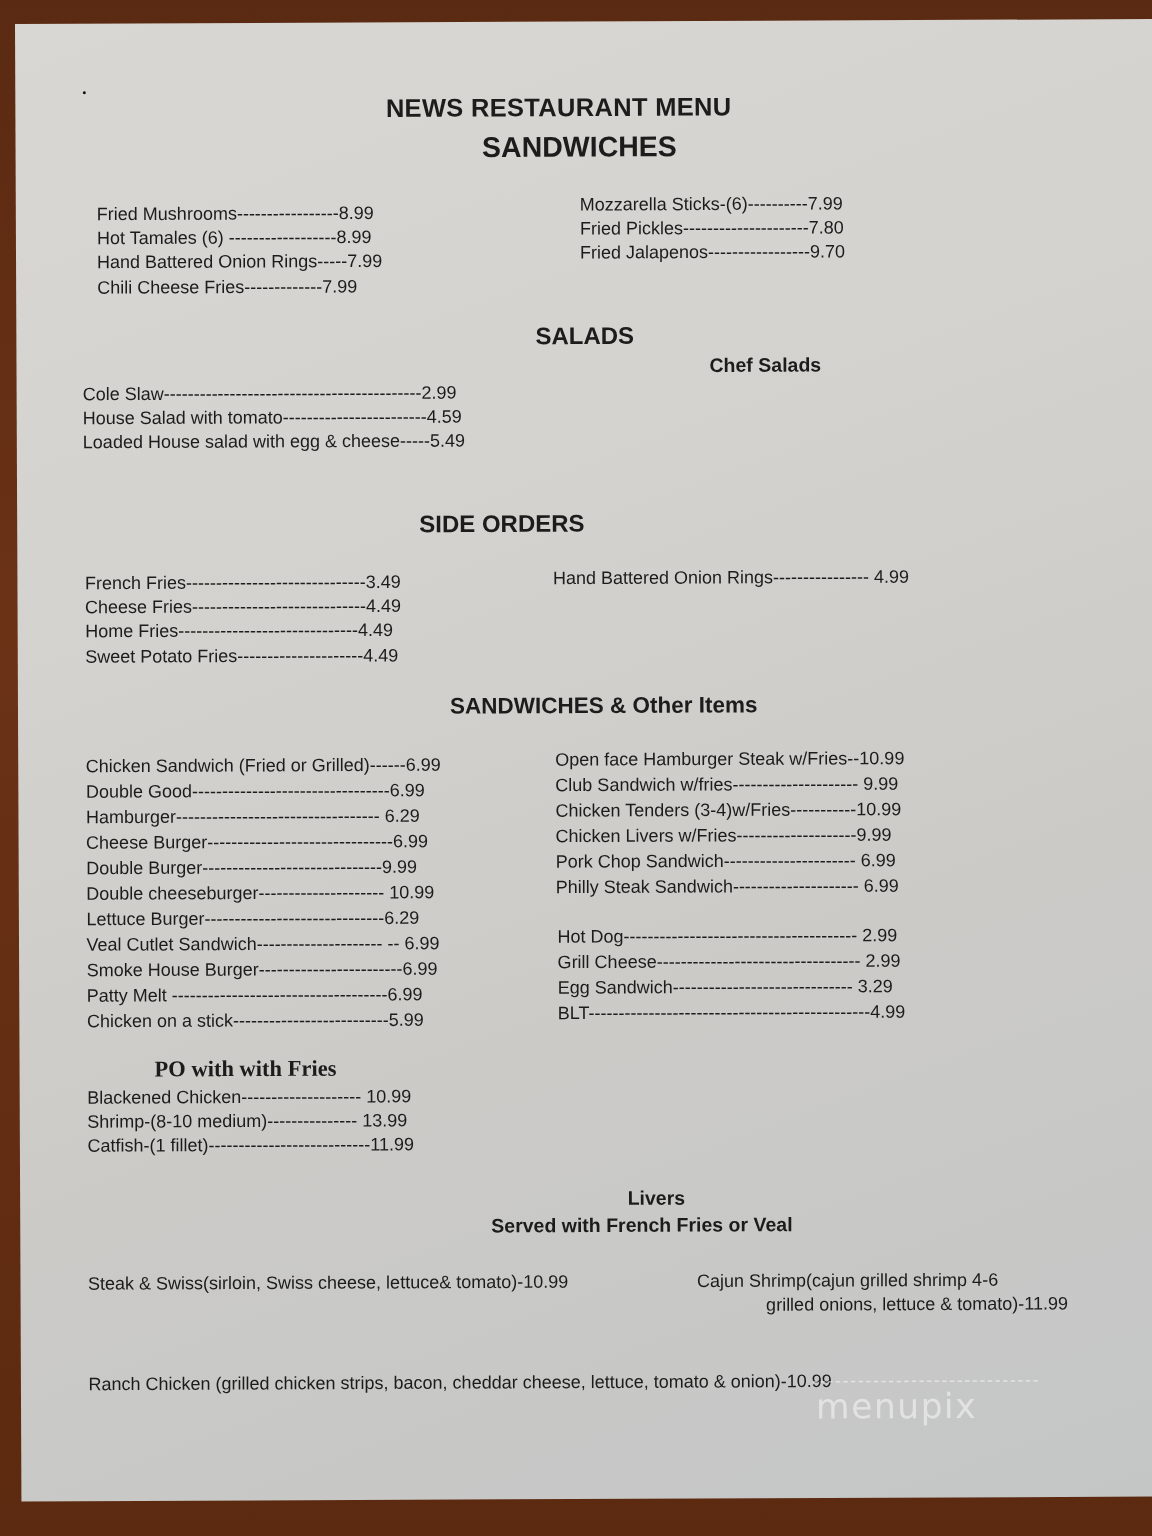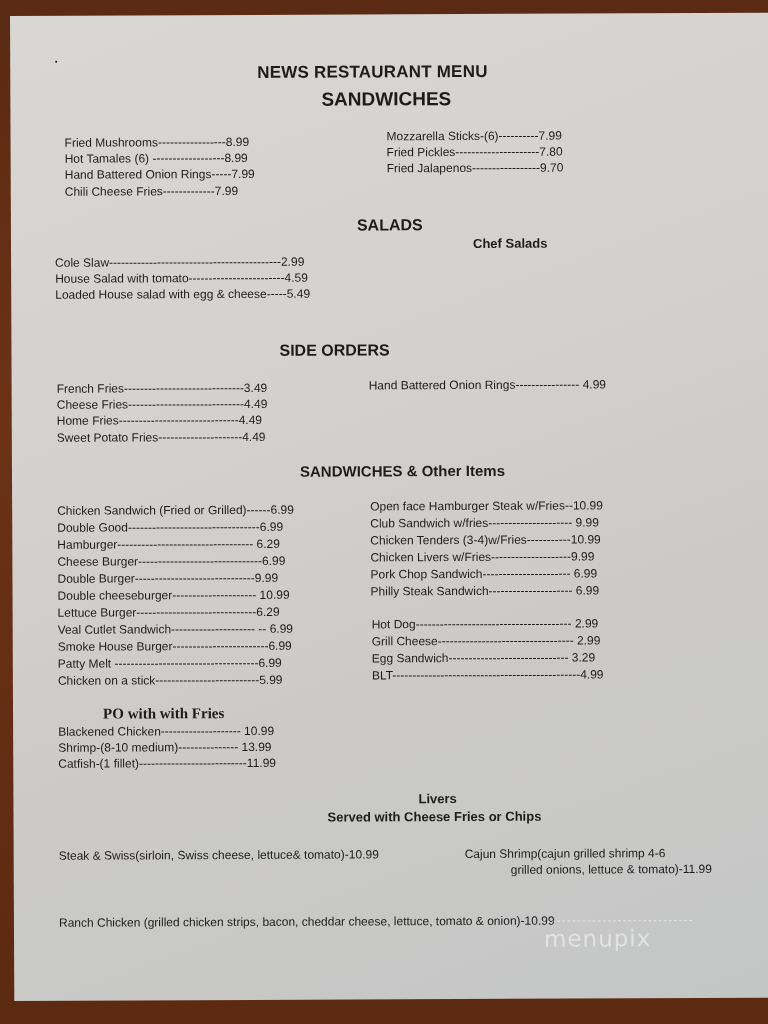--- a/index.html
+++ b/index.html
@@ -102,21 +102,21 @@
   </div>
 
   <div class="abs heading-serif" style="left:90px; top:690px;">PO with  with Fries</div>
   <div class="abs line" style="left:45px; top:708px;">
     <span class="item">Blackened Chicken-------------------- 10.99</span>
     <span class="item">Shrimp-(8-10 medium)---------------   13.99</span>
     <span class="item">Catfish-(1 fillet)---------------------------11.99</span>
   </div>
 
   <div class="abs heading-sm" style="left:405px; top:777px;">Livers</div>
-  <div class="abs heading-sm" style="left:314px; top:795px;">Served with Cheese Fries or Chips</div>
+  <div class="abs heading-sm" style="left:314px; top:795px;">Served with French Fries or Veal</div>
   <div class="abs line" style="left:45px; top:832px;">Steak &amp; Swiss(sirloin, Swiss cheese, lettuce&amp; tomato)-10.99</div>
   <div class="abs line" style="left:451px; top:832px;">Cajun Shrimp(cajun grilled shrimp 4-6</div>
   <div class="abs line" style="left:497px; top:848px;">grilled onions, lettuce &amp; tomato)-11.99</div>
   <div class="abs line" style="left:45px; top:899px;">Ranch Chicken (grilled chicken strips, bacon, cheddar cheese, lettuce, tomato &amp; onion)-10.99</div>
 
   <div class="abs watermark" style="left:530px; top:912px;">menupix</div>
   <div class="abs" style="left:528px; top:907px; width:150px; border-top:1px dashed rgba(255,255,255,0.5);"></div>
 </div>
 
 </body></html>

